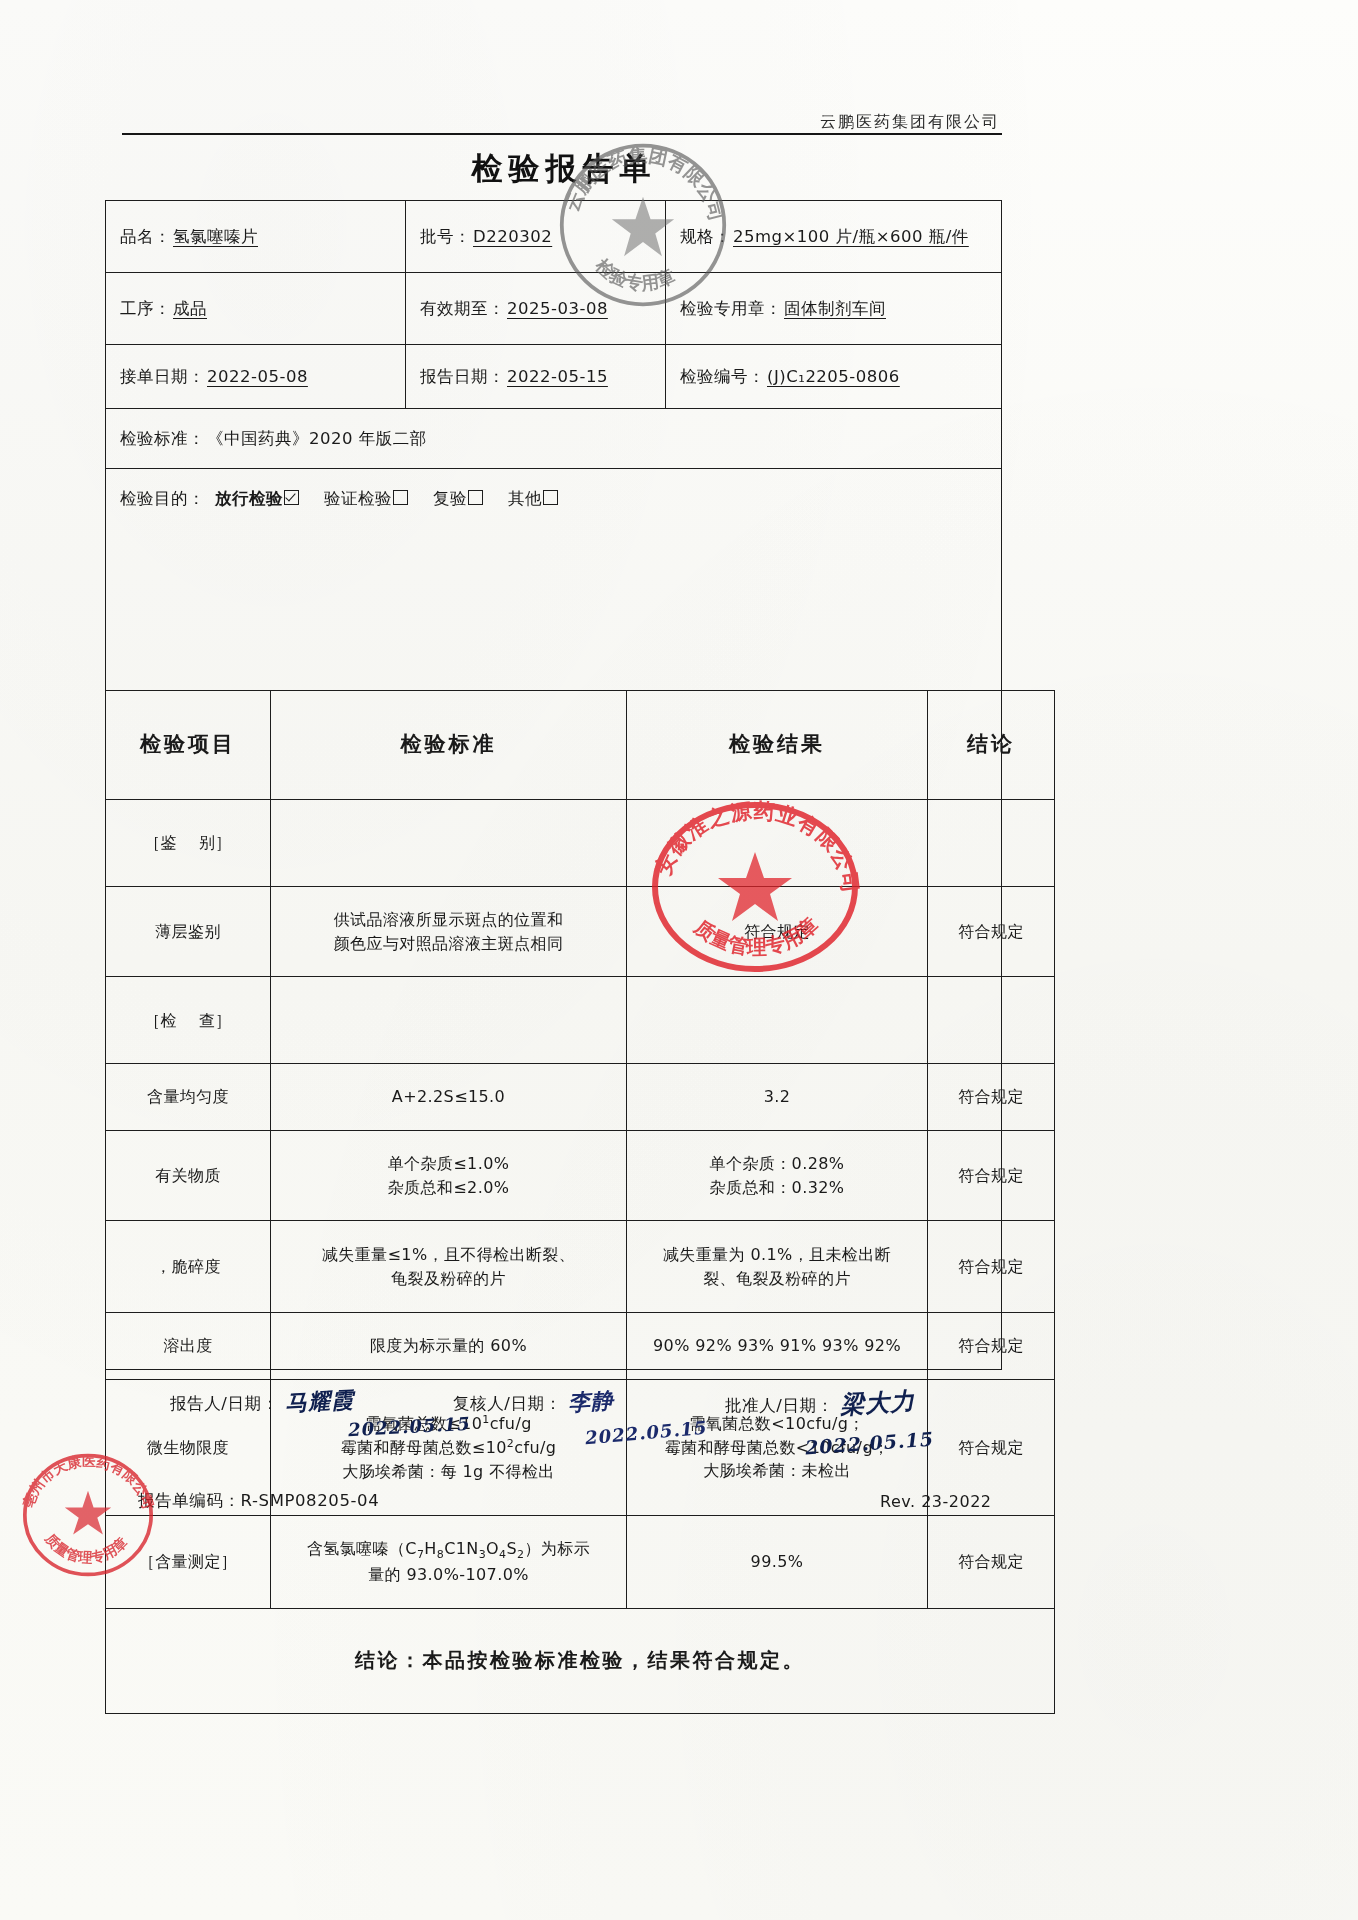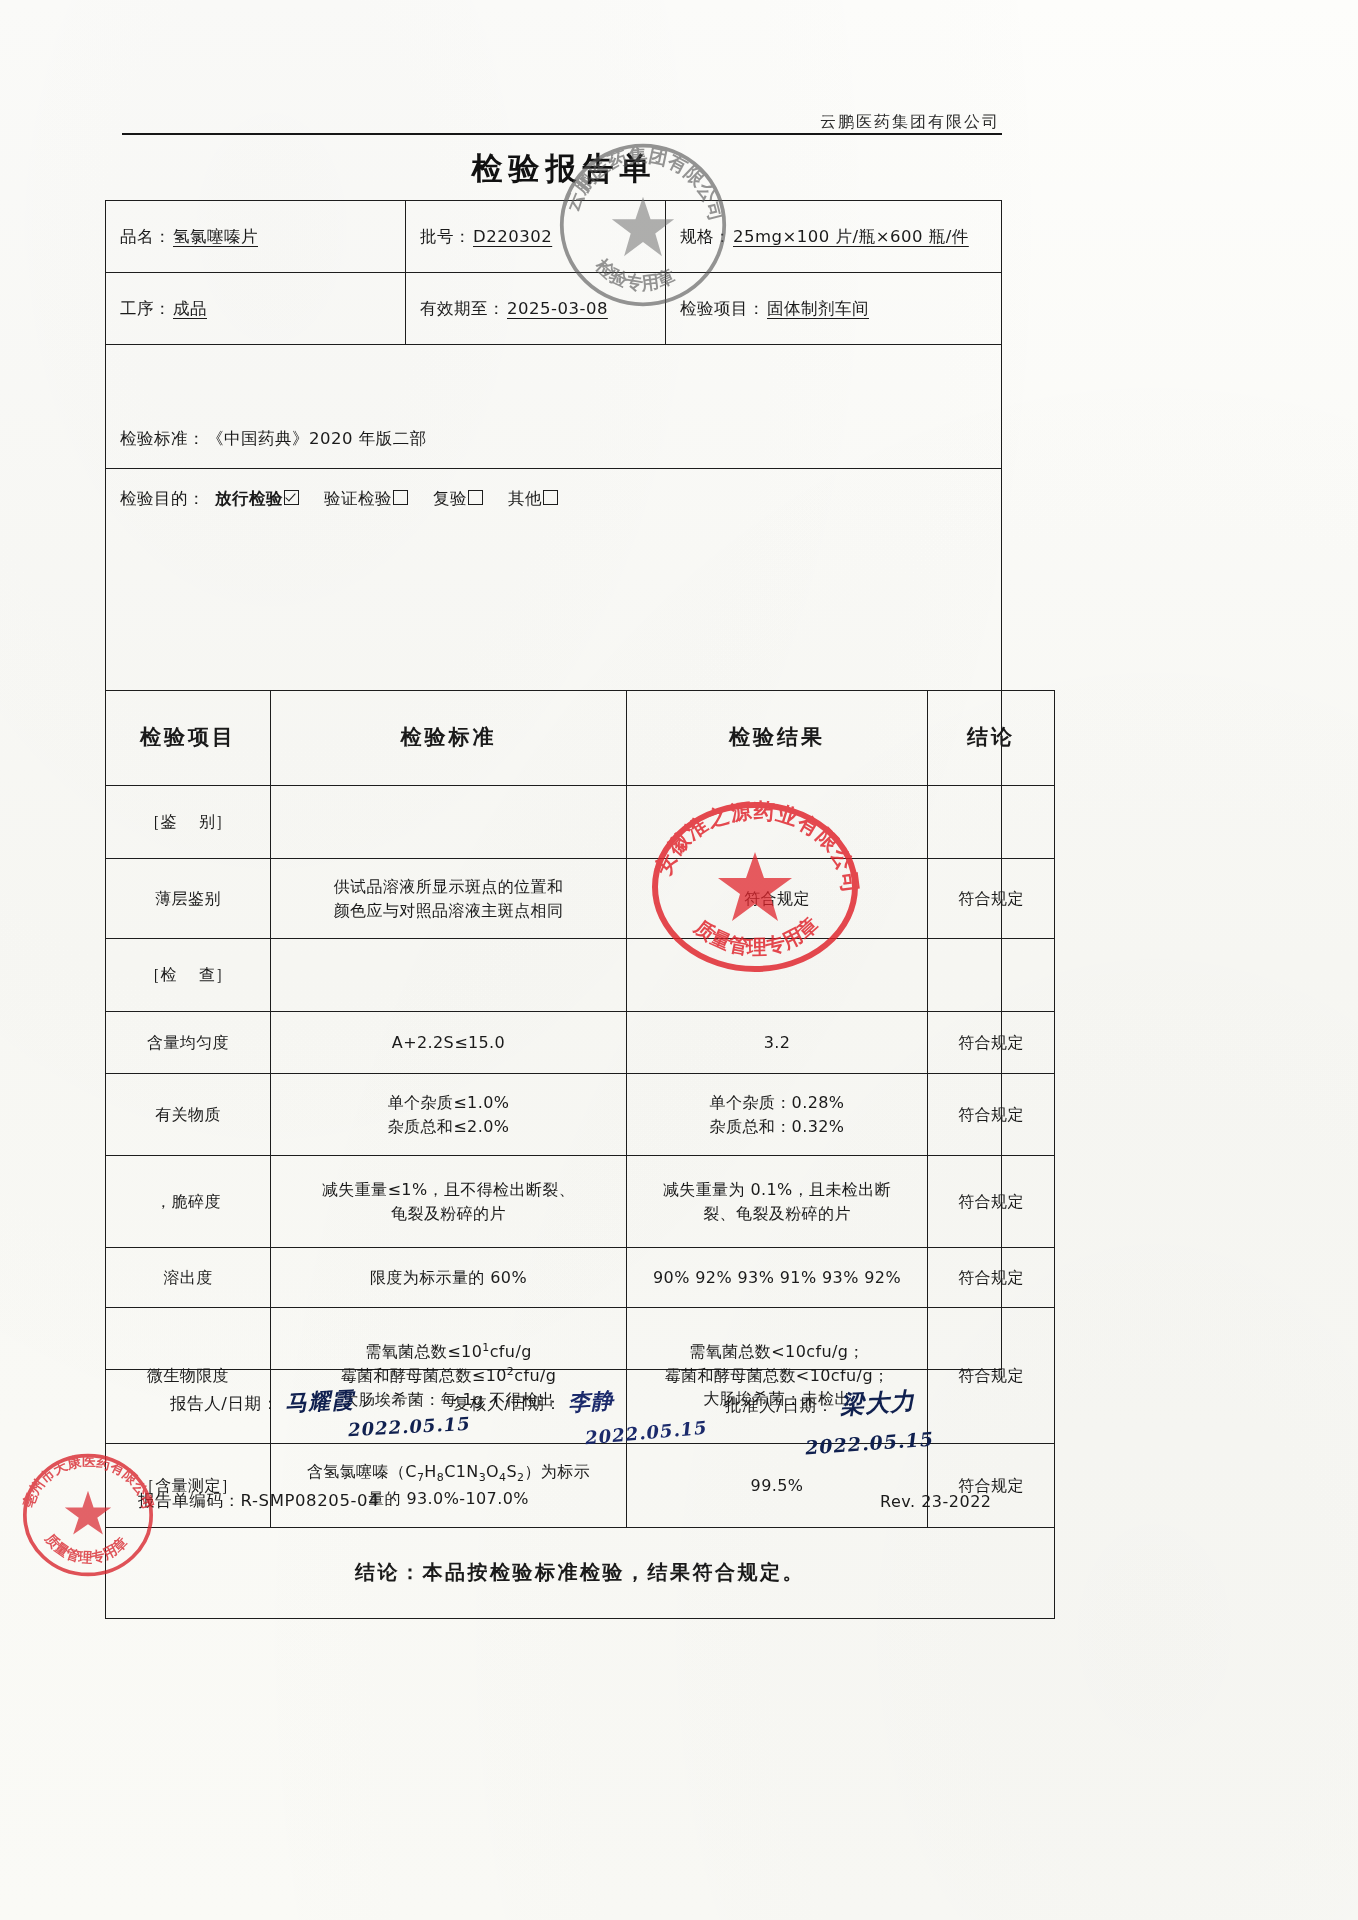--- a/index.html
+++ b/index.html
@@ -85,21 +85,21 @@
     position:absolute;left:105px;top:690px;width:897px;
     border-collapse:collapse;
     table-layout:fixed;
   }
   .rtable td,.rtable th{
     border:1.4px solid #1d1d1d;
     text-align:center;
     vertical-align:middle;
     font-size:16px;
     line-height:1.48;
-    padding:14px 6px;
+    padding:21px 6px;
     letter-spacing:0.4px;
   }
   .rtable th{
     font-size:21px;font-weight:700;letter-spacing:3px;
     height:66px;
   }
   .c-item{width:152px;}
   .c-std{width:343px;}
   .c-res{width:288px;}
   .c-cls{width:114px;}
@@ -191,25 +191,39 @@
     <div class="row" style="top:72px;height:72px;">
       <div class="cell vline" style="left:0;width:300px;">
         <span class="lbl">工序：</span>
         <span class="ul">成品</span>
       </div>
       <div class="cell vline" style="left:300px;width:260px;">
         <span class="lbl">有效期至：</span>
         <span class="ul">2025-03-08</span>
       </div>
       <div class="cell" style="left:560px;width:337px;">
-        <span class="lbl">检验项目：</span>
+        <span class="lbl">检验专用章：</span>
         <span class="ul">固体制剂车间</span>
       </div>
     </div>
 
+    <div class="row" style="top:144px;height:64px;">
+      <div class="cell vline" style="left:0;width:300px;">
+        <span class="lbl">接单日期：</span>
+        <span class="ul">2022-05-08</span>
+      </div>
+      <div class="cell vline" style="left:300px;width:260px;">
+        <span class="lbl">报告日期：</span>
+        <span class="ul">2022-05-15</span>
+      </div>
+      <div class="cell" style="left:560px;width:337px;">
+        <span class="lbl">检验编号：</span>
+        <span class="ul">(J)C₁2205-0806</span>
+      </div>
+    </div>
 
     <div class="row" style="top:208px;height:60px;">
       <div class="cell" style="left:0;width:897px;">
         <span class="lbl">检验标准：</span>
         <span>《中国药典》2020 年版二部</span>
       </div>
     </div>
 
     <div class="row" style="top:268px;height:60px;border-bottom:none;">
       <div class="cell" style="left:0;width:897px;">

